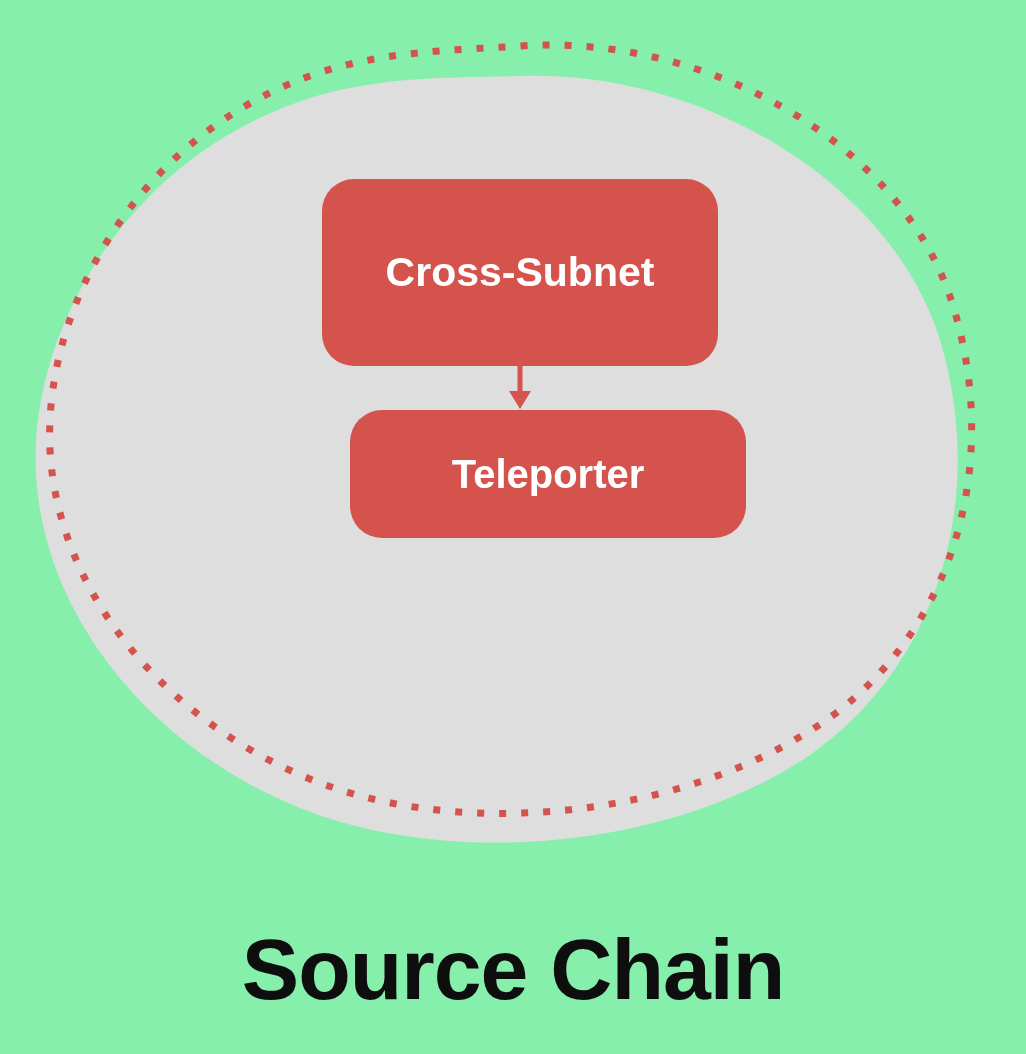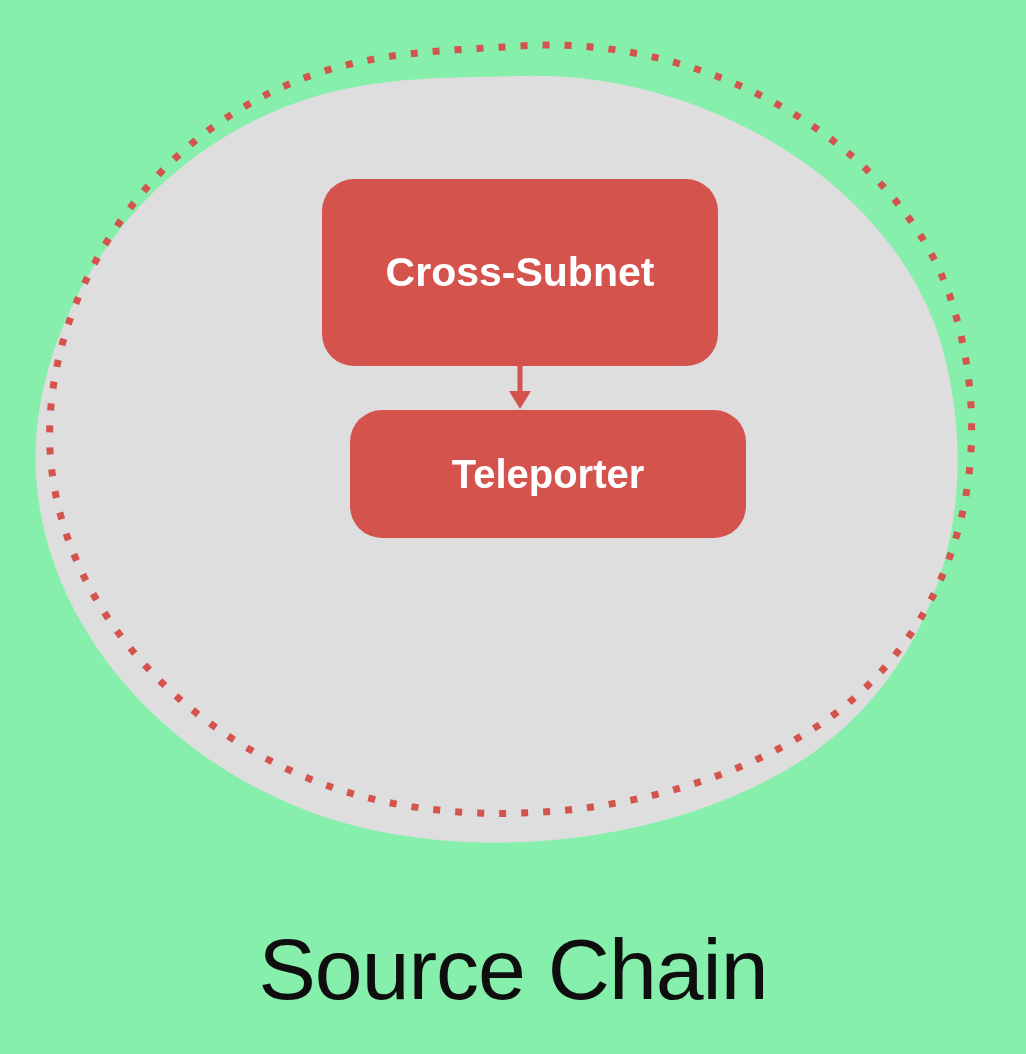--- a/index.html
+++ b/index.html
@@ -53,21 +53,21 @@
   .node-line {
     display: block;
   }
   .chain-title {
     position: absolute;
     left: 0;
     right: 0;
     top: 920px;
     text-align: center;
     font-size: 86px;
-    font-weight: normal;
+    font-weight: bold;
     letter-spacing: -1px;
     color: #0e0e0e;
   }
 </style>
 </head>
 <body>
 
 <div class="canvas">
 
   <svg class="layer" viewBox="0 0 1026 1054">

